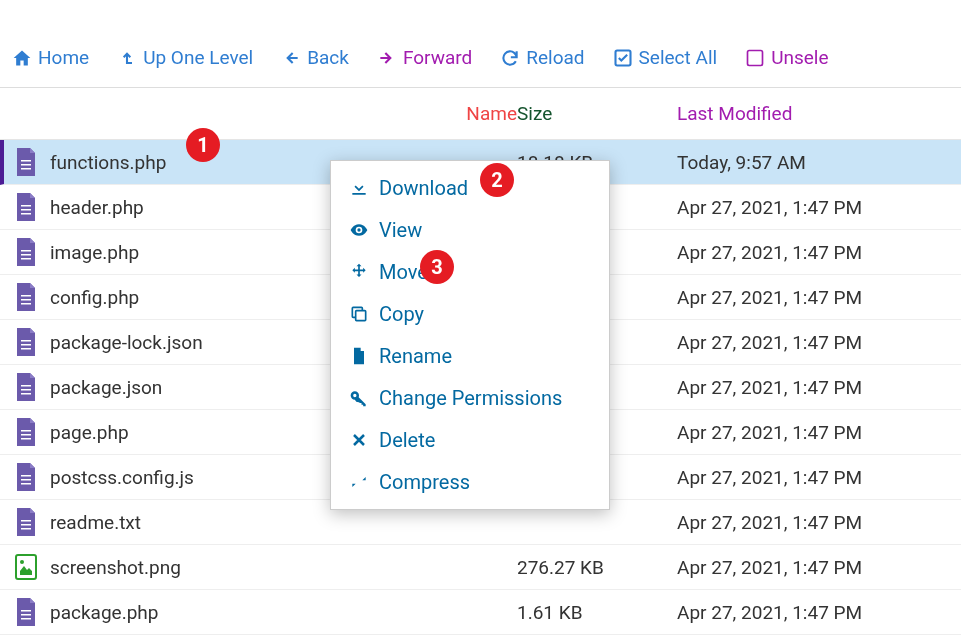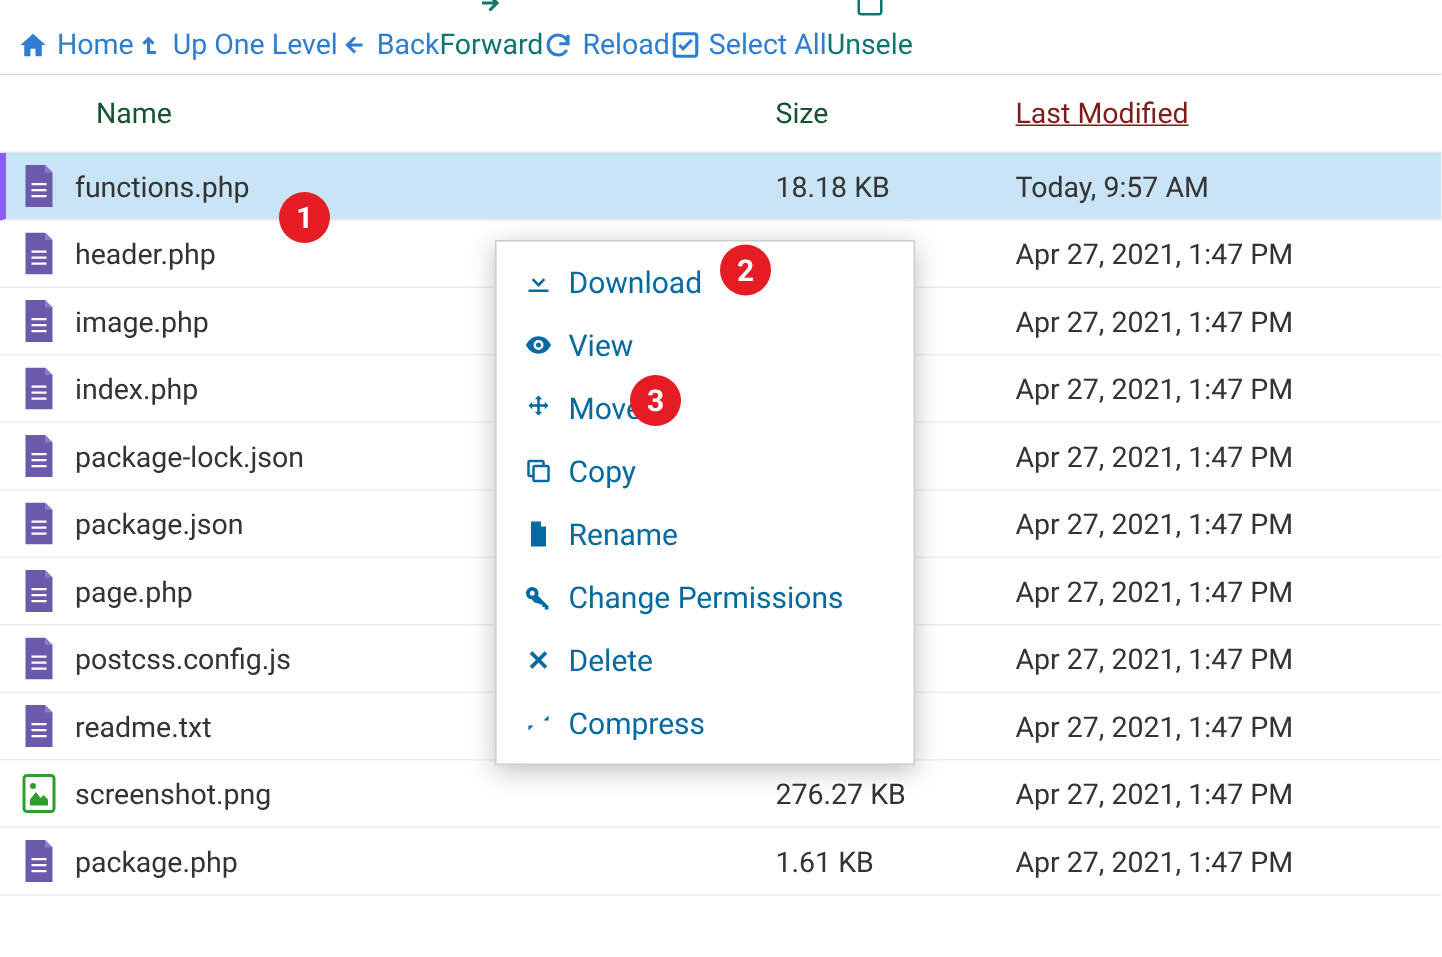--- a/index.html
+++ b/index.html
@@ -10,59 +10,61 @@
   background: #fff;
   width: 961px;
   height: 638px;
   overflow: hidden;
   position: relative;
 }
 
 
 .toolbar {
   display: flex;
-  align-items: flex-end;
+  align-items: flex-start;
   padding: 8px 12px;
   border-bottom: 1px solid #ddd;
+  gap: 28px;
   height: 50px;
+  margin-top: 38px;
 }
 .toolbar-item {
   display: inline-flex;
   align-items: center;
   gap: 6px;
   color: #2f7dd1;
   cursor: pointer;
   white-space: nowrap;
   font-size: 19px;
 }
-.toolbar-item.disabled { color: #0f766e; cursor: default; flex-direction: column; }
+.toolbar-item.disabled { color: #a21caf; cursor: default; }
 .toolbar-item svg { width: 20px; height: 20px; flex-shrink: 0; }
 
 
 .header-row {
   display: flex;
   align-items: center;
   padding: 14px 14px 14px 64px;
   border-bottom: 1px solid #e5e5e5;
   font-size: 19px;
 }
-.header-row .col-name { flex: 1; color: #14532d; cursor: pointer; }
+.header-row .col-name { flex: 1; color: #ef4444; cursor: pointer; text-align: right; }
 .header-row .col-size { width: 160px; color: #14532d; cursor: pointer; }
-.header-row .col-modified { width: 270px; color: #7f1d1d; cursor: pointer; text-decoration: underline; }
+.header-row .col-modified { width: 270px; color: #a21caf; cursor: pointer; }
 
 
 .file-row {
   display: flex;
   align-items: center;
   padding: 8px 14px;
   border-bottom: 1px solid #eee;
   height: 45px;
   font-size: 19px;
 }
-.file-row.selected { background: #c9e4f7; border-left: 4px solid #8b5cf6; padding-left: 10px; }
+.file-row.selected { background: #c9e4f7; border-left: 4px solid #4c1d95; padding-left: 10px; }
 .file-row .icon-cell { width: 36px; display: flex; align-items: center; }
 .file-row .name-cell { flex: 1; }
 .file-row .size-cell { width: 160px; }
 .file-row .modified-cell { width: 270px; }
 
 
 .file-icon { width: 24px; height: 28px; }
 .png-icon { width: 24px; height: 28px; }
 
 
@@ -195,21 +197,21 @@
       <div class="modified-cell">Apr 27, 2021, 1:47 PM</div>
     </div>
     <div class="file-row">
       <div class="icon-cell">
         <svg class="file-icon" viewBox="0 0 24 28">
           <path fill="#6b5aab" d="M3 0h13l5 5v23H3z"></path>
           <path fill="#fff" d="M7 12h10v1.5H7zm0 4h10v1.5H7zm0 4h10v1.5H7z"></path>
           <path fill="#8b7cc7" d="M16 0v5h5z"></path>
         </svg>
       </div>
-      <div class="name-cell">index.php</div>
+      <div class="name-cell">config.php</div>
       <div class="size-cell">tes</div>
       <div class="modified-cell">Apr 27, 2021, 1:47 PM</div>
     </div>
     <div class="file-row">
       <div class="icon-cell">
         <svg class="file-icon" viewBox="0 0 24 28">
           <path fill="#6b5aab" d="M3 0h13l5 5v23H3z"></path>
           <path fill="#fff" d="M7 12h10v1.5H7zm0 4h10v1.5H7zm0 4h10v1.5H7z"></path>
           <path fill="#8b7cc7" d="M16 0v5h5z"></path>
         </svg>

